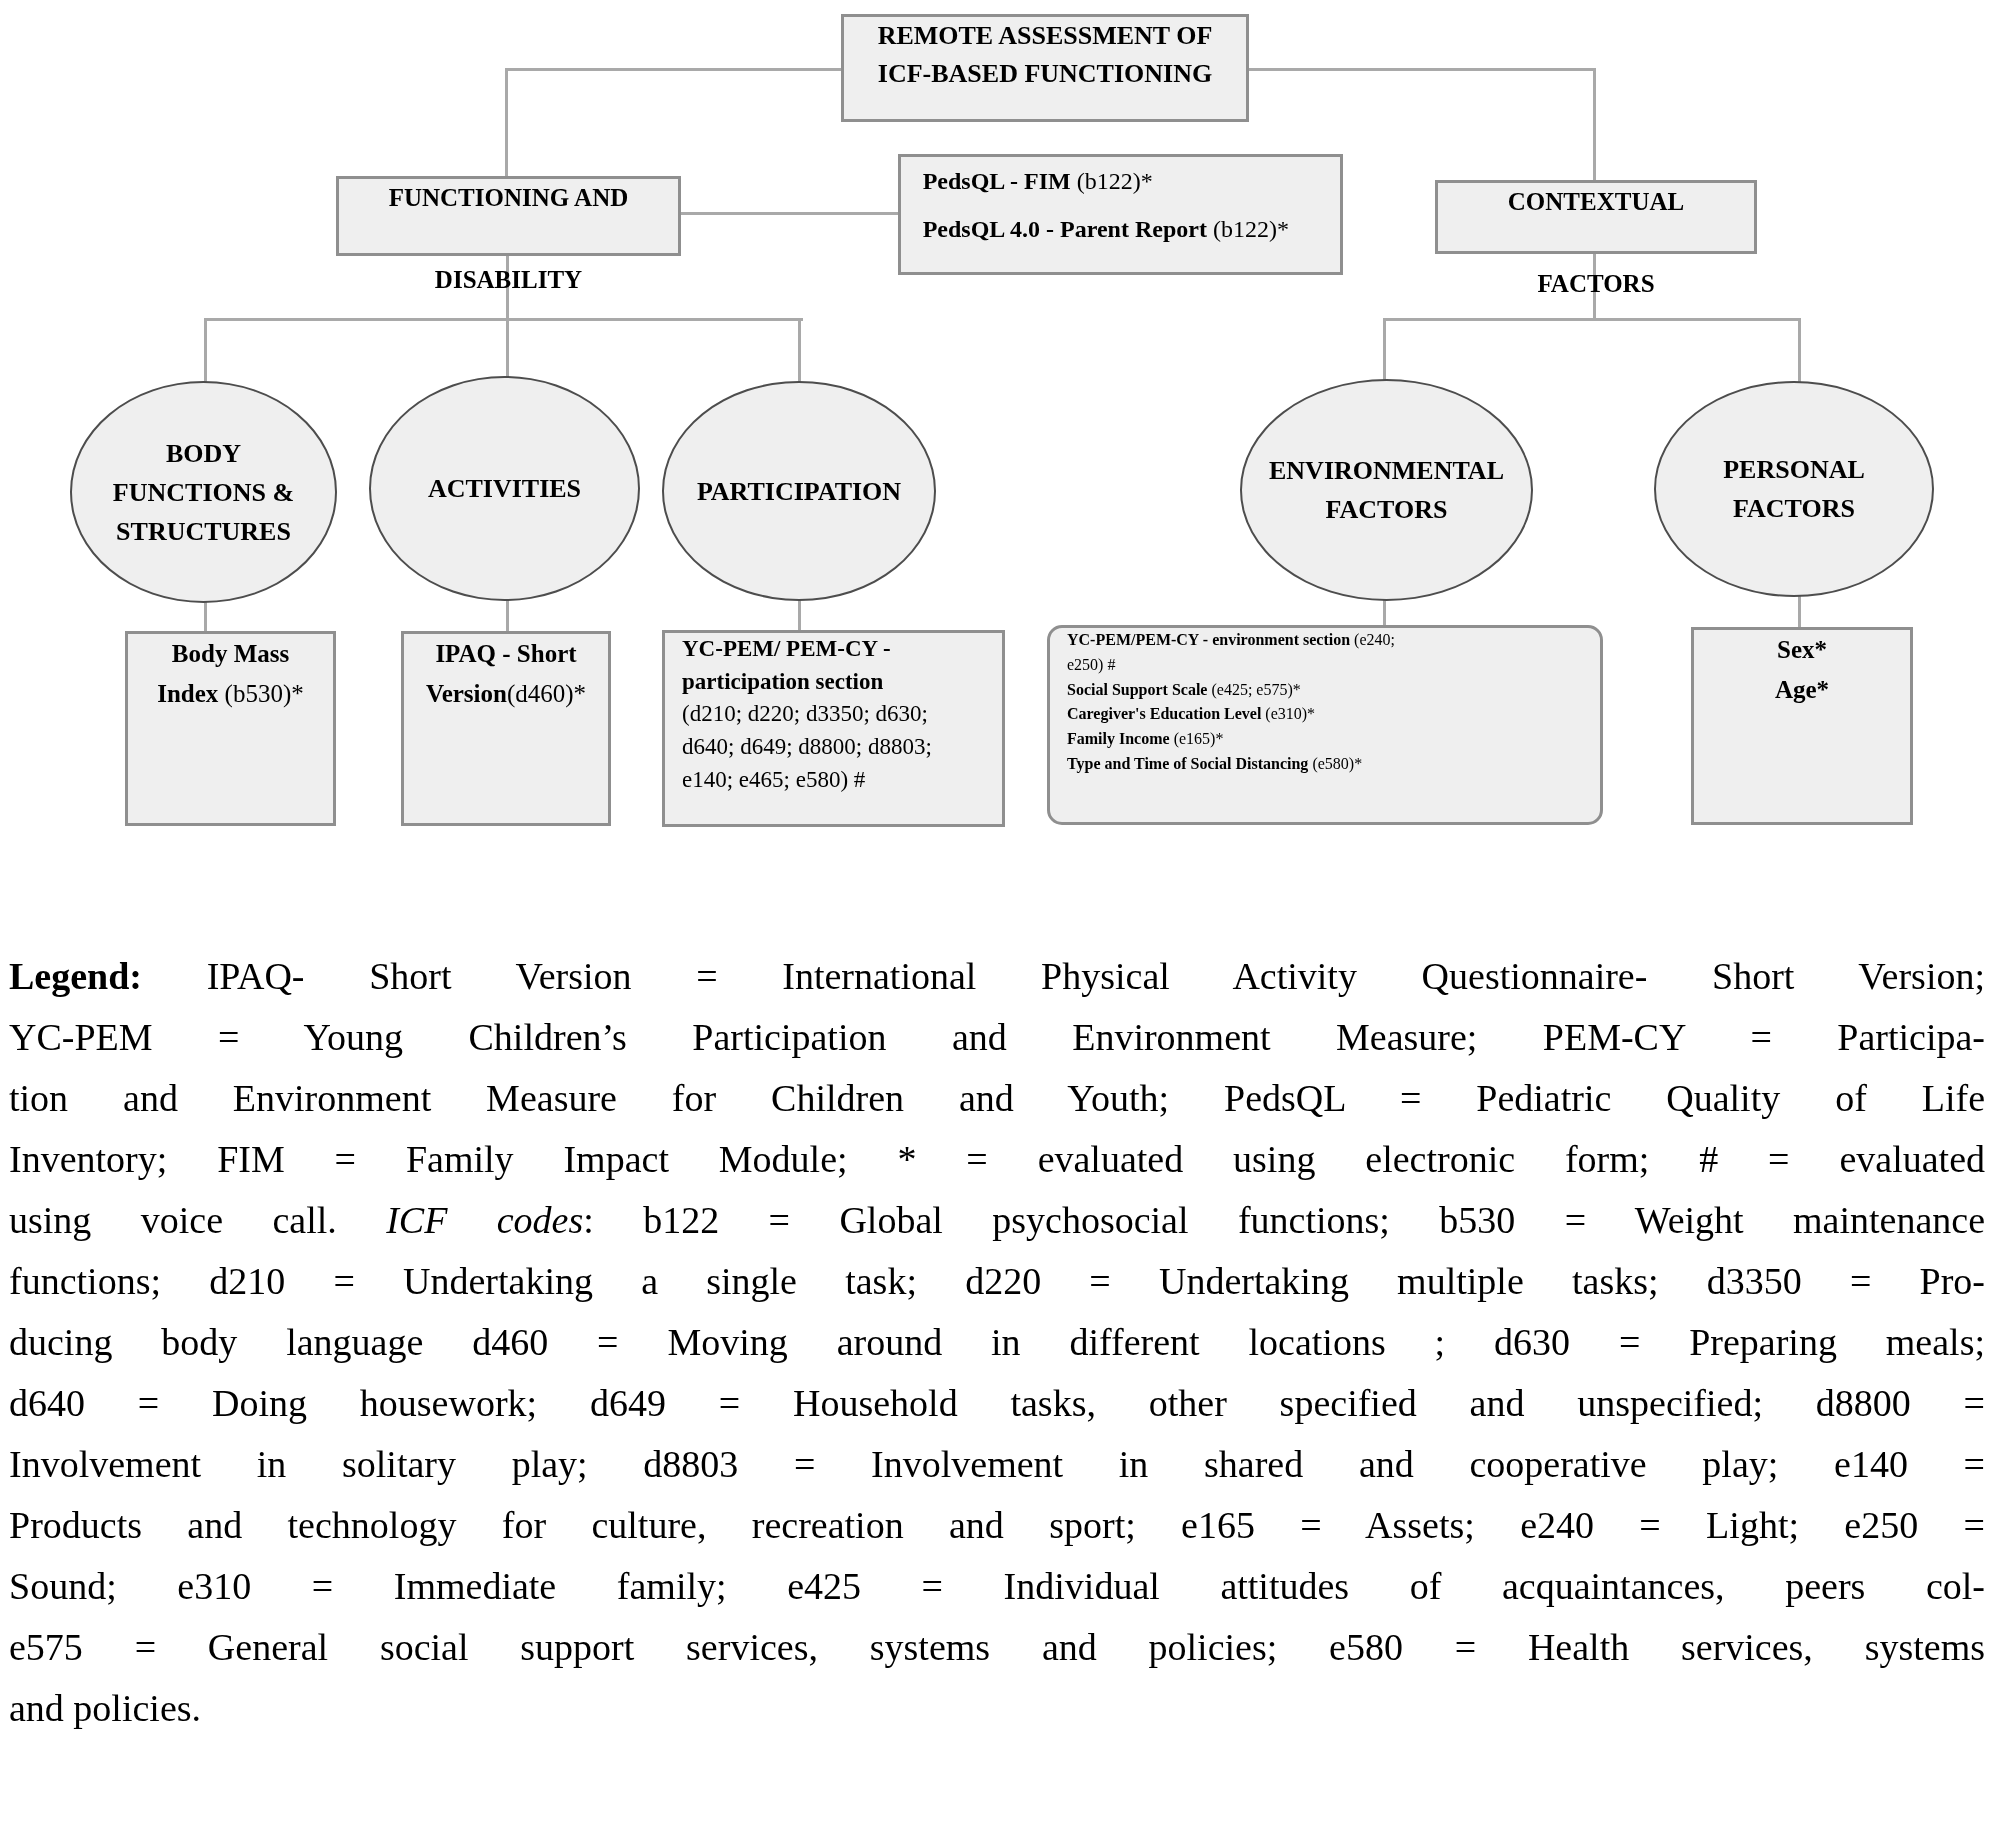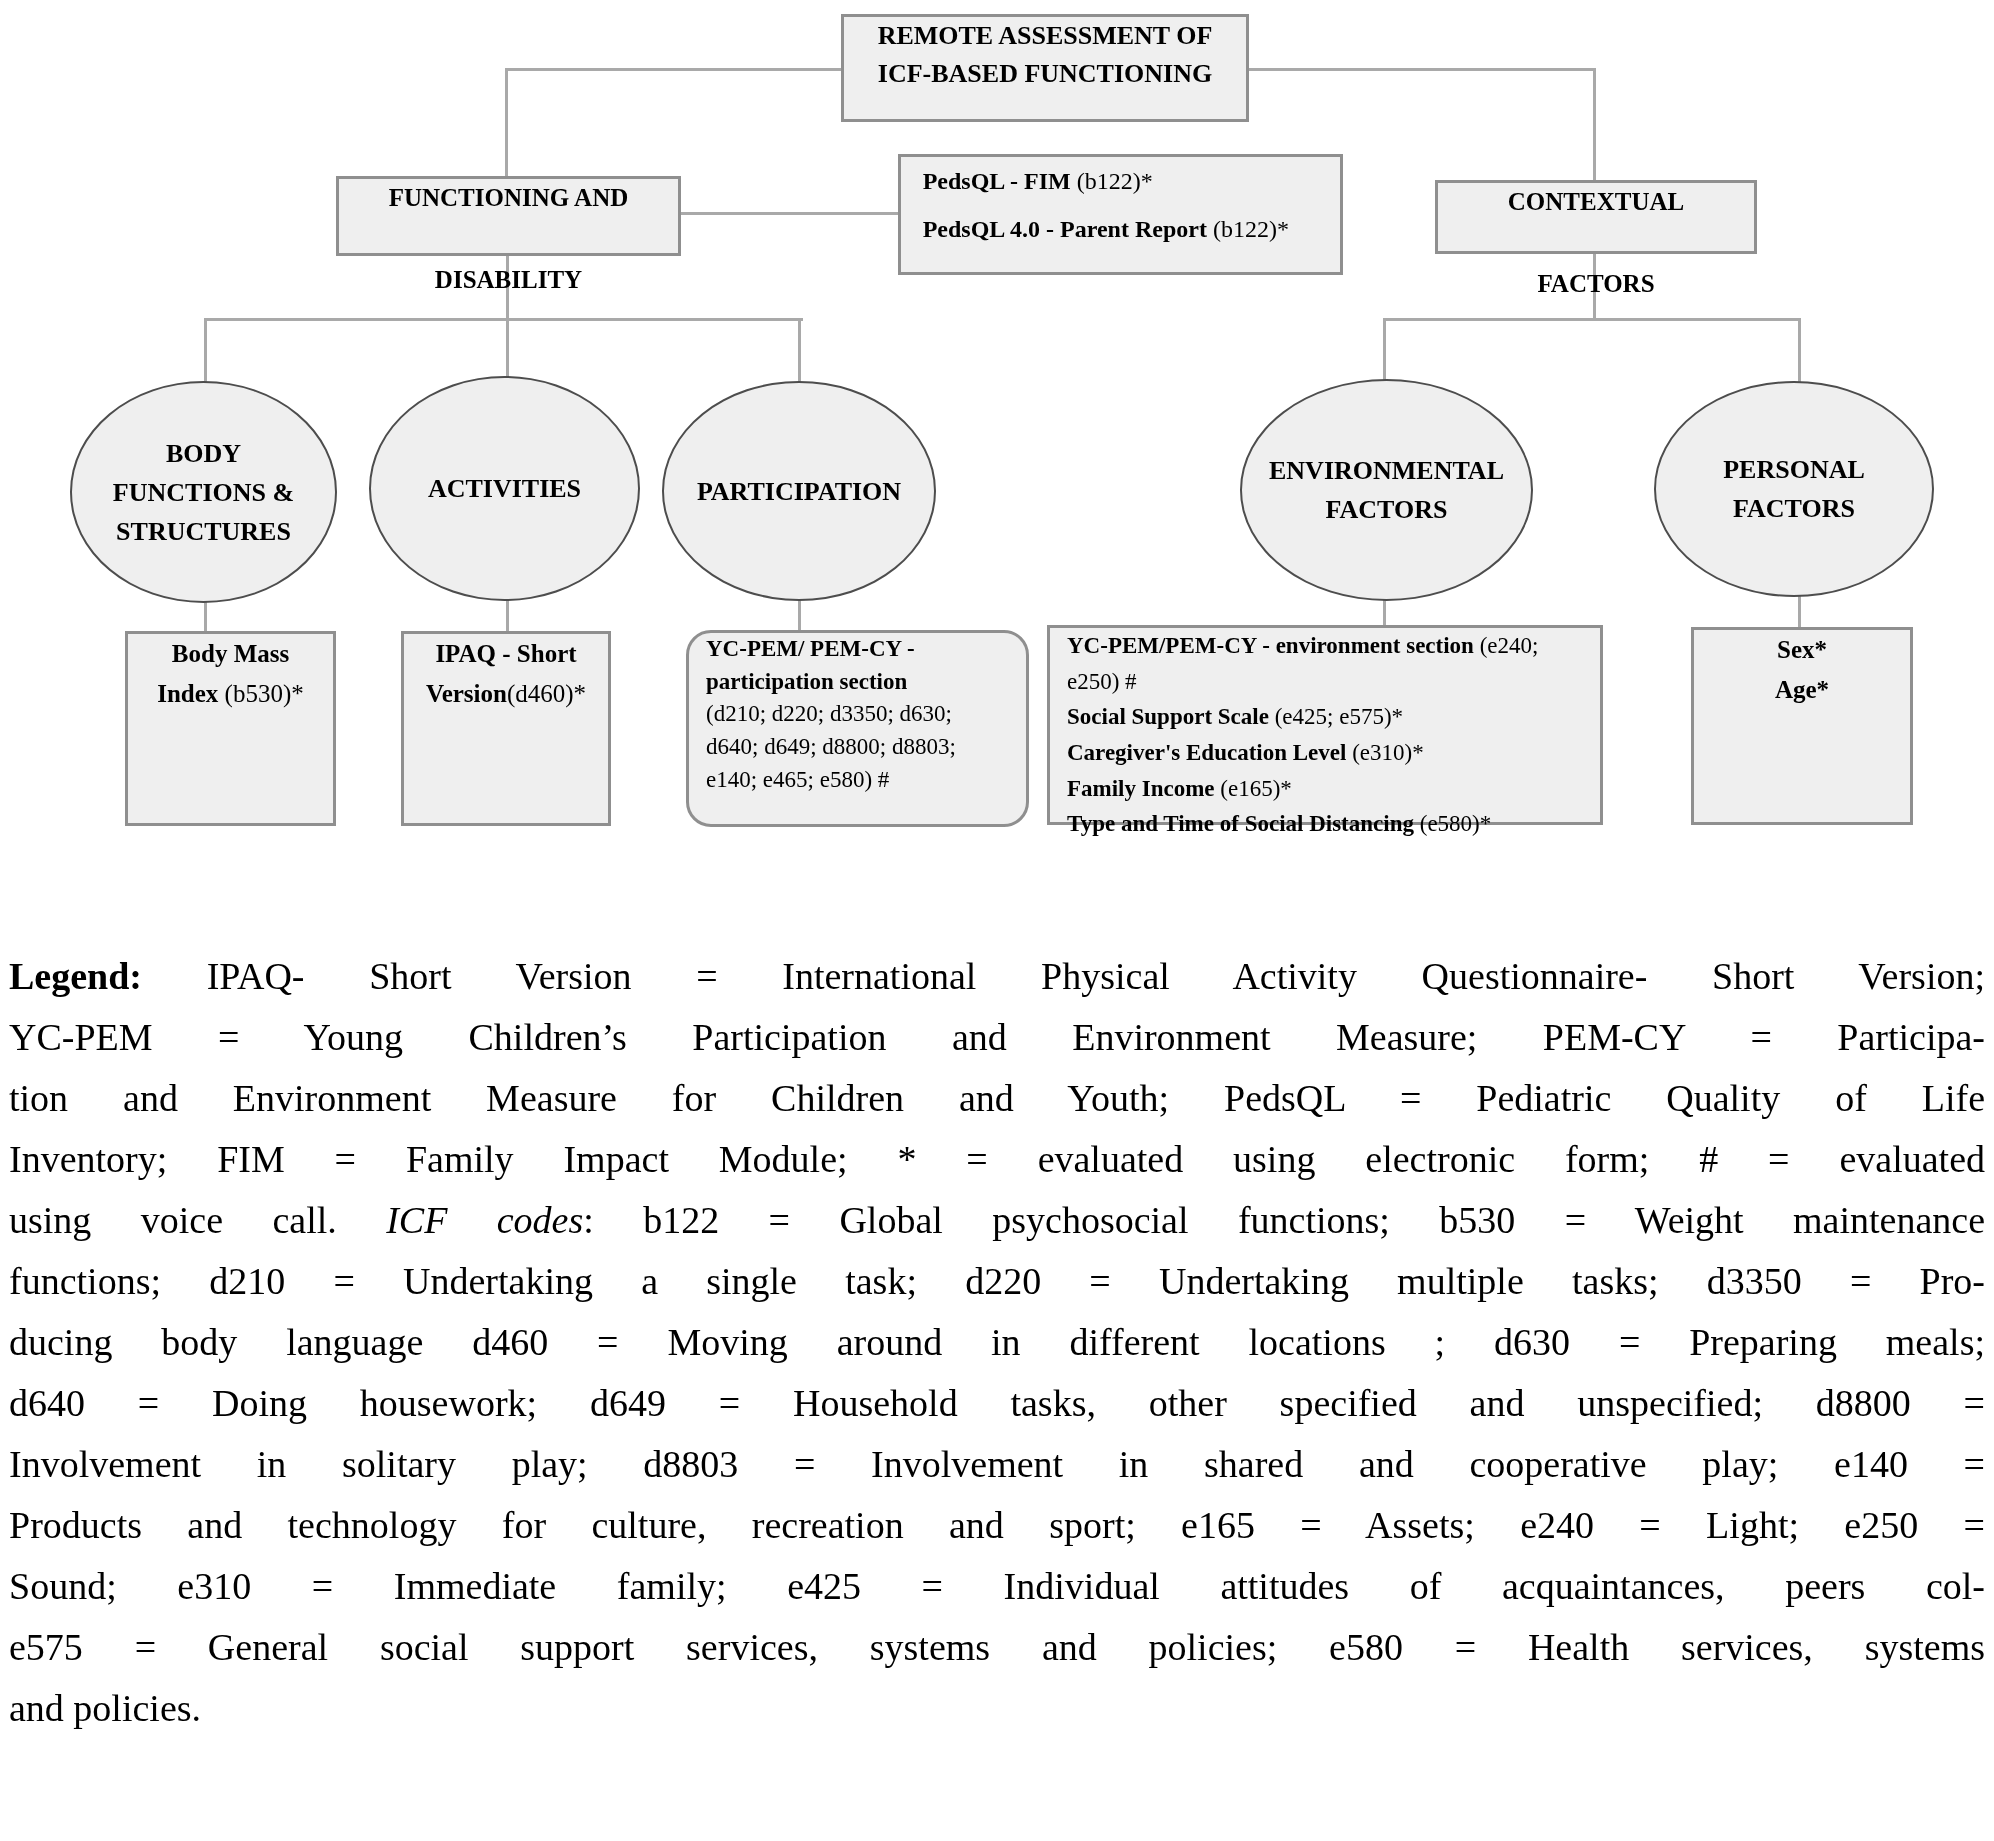--- a/index.html
+++ b/index.html
@@ -29,21 +29,21 @@
 
   .node-lg{font-size:26px;line-height:1.45;letter-spacing:0px;}
   .node-md{font-size:25px;line-height:1.5;gap:44px;}
   .ellipse-txt{font-size:26px;line-height:1.5;}
 
   .leftalign{align-items:flex-start;text-align:left;}
 
   .pedsql{font-size:24px;line-height:2.0;padding-left:21.7px;}
   .leafbox{font-size:25px;line-height:1.6;}
   .partbox{font-size:23px;line-height:1.42;padding-left:17px;padding-right:4.6px;}
-  .envbox{font-size:23px;line-height:1.55;padding-left:17px;padding-right:4.6px;}
+  .envbox{font-size:16px;line-height:1.55;padding-left:17px;padding-right:4.6px;border-radius:15px;}
   .nm{font-weight:700;}
   .cd{font-weight:400;}
 
   
   .legend{
     position:absolute;left:9px;top:946px;width:1976px;
     font-family:Liberation Serif, serif;font-size:38px;color:#000;
   }
   .lline{
     height:61px;line-height:61px;white-space:nowrap0;
@@ -125,21 +125,21 @@
   <div class="box leafbox" style="left:125px;top:631px;width:211px;height:195px;">
     <div class="ln"><span class="nm">Body Mass</span></div>
     <div class="ln"><span class="nm">Index </span><span class="cd">(b530)*</span></div>
   </div>
 
   <div class="box leafbox" style="left:401px;top:631px;width:210px;height:195px;">
     <div class="ln"><span class="nm">IPAQ - Short</span></div>
     <div class="ln"><span class="nm">Version</span><span class="cd">(d460)*</span></div>
   </div>
 
-  <div class="box partbox leftalign" style="left:686px;top:630px;width:343px;height:197px;border-radius:25px;">
+  <div class="box partbox leftalign" style="left:662px;top:630px;width:343px;height:197px;">
     <div class="ln nm">YC-PEM/ PEM-CY -</div>
     <div class="ln nm">participation section</div>
     <div class="ln cd">(d210; d220; d3350; d630;</div>
     <div class="ln cd">d640; d649; d8800; d8803;</div>
     <div class="ln cd">e140; e465; e580) #</div>
   </div>
 
   <div class="box envbox leftalign" style="left:1047px;top:625px;width:556px;height:200px;">
     <div class="ln"><span class="nm">YC-PEM/PEM-CY - environment section </span><span class="cd">(e240;</span></div>
     <div class="ln"><span class="cd">e250) #</span></div>

